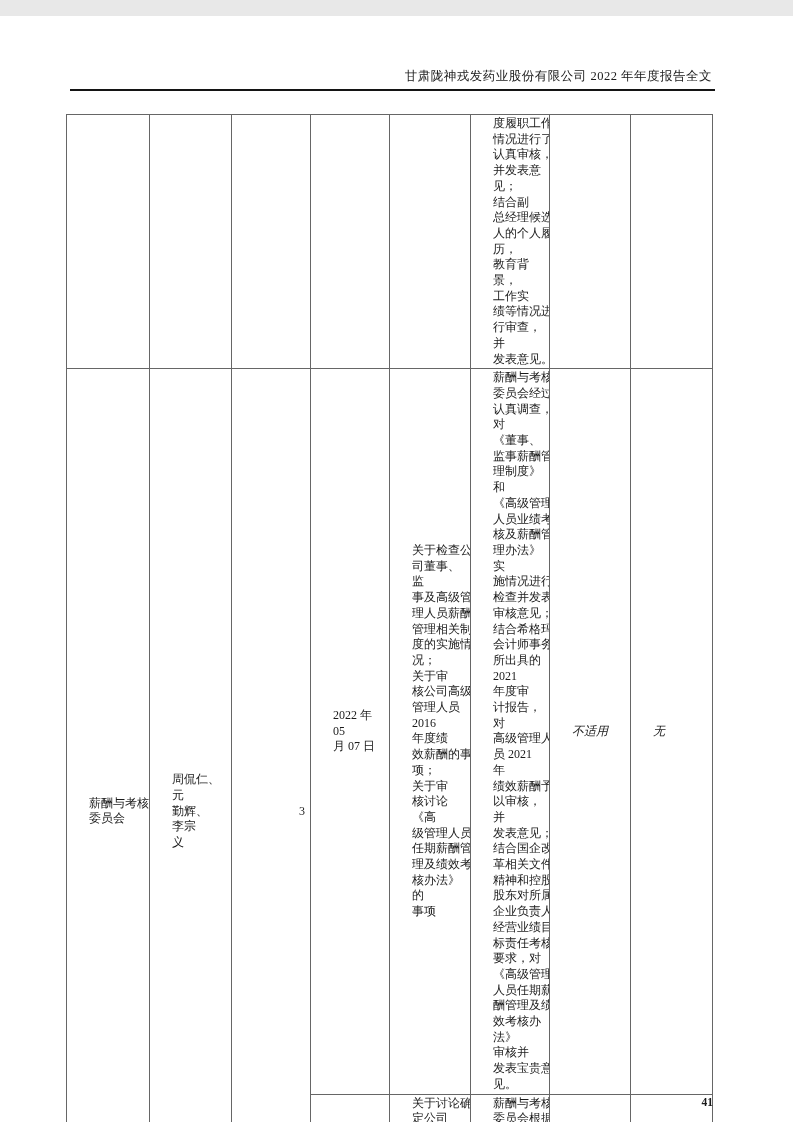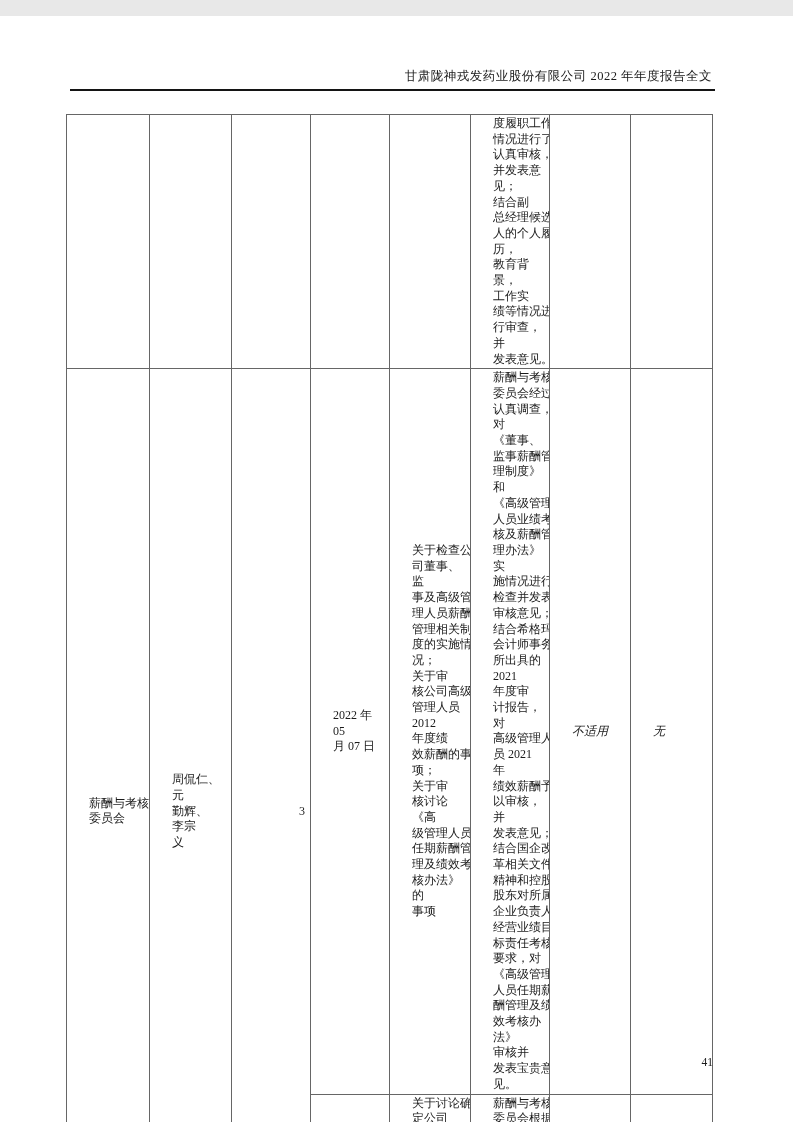--- a/index.html
+++ b/index.html
@@ -43,22 +43,23 @@
     word-break:keep-all;
   }
   tr.row-carryover{height:189px;}
   tr.row-meeting1{height:612px;}
   tr.row-meeting2{height:126px;}
   td.vtop{vertical-align:top;}
   td.count-cell{text-align:right;padding-right:12px;}
   td.status-cell{padding-left:8px;font-style:italic;}
   .page-number{
     position:absolute;
-    top:1040px;right:80px;
+    top:1080px;right:80px;
     font-size:11.5px;
+    font-weight:bold;
   }
 </style>
 </head>
 <body>
 
 <div class="page">
 
   <div class="report-header">甘肃陇神戎发药业股份有限公司 2022 年年度报告全文</div>
 
   <div class="header-rule"></div>
@@ -108,21 +109,21 @@
 月 07 日</td>
         <td>关于检查公
 司董事、监
 事及高级管
 理人员薪酬
 管理相关制
 度的实施情
 况；关于审
 核公司高级
 管理人员
-2012 年度绩
+2016 年度绩
 效薪酬的事
 项；关于审
 核讨论《高
 级管理人员
 任期薪酬管
 理及绩效考
 核办法》的
 事项</td>
         <td class="vtop">薪酬与考核
 委员会经过

